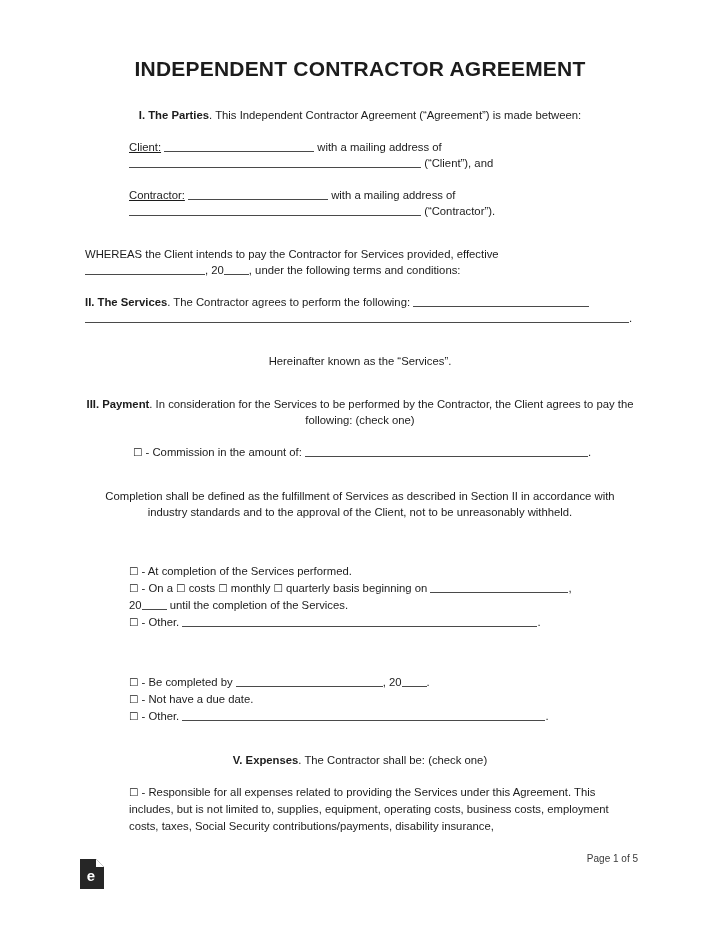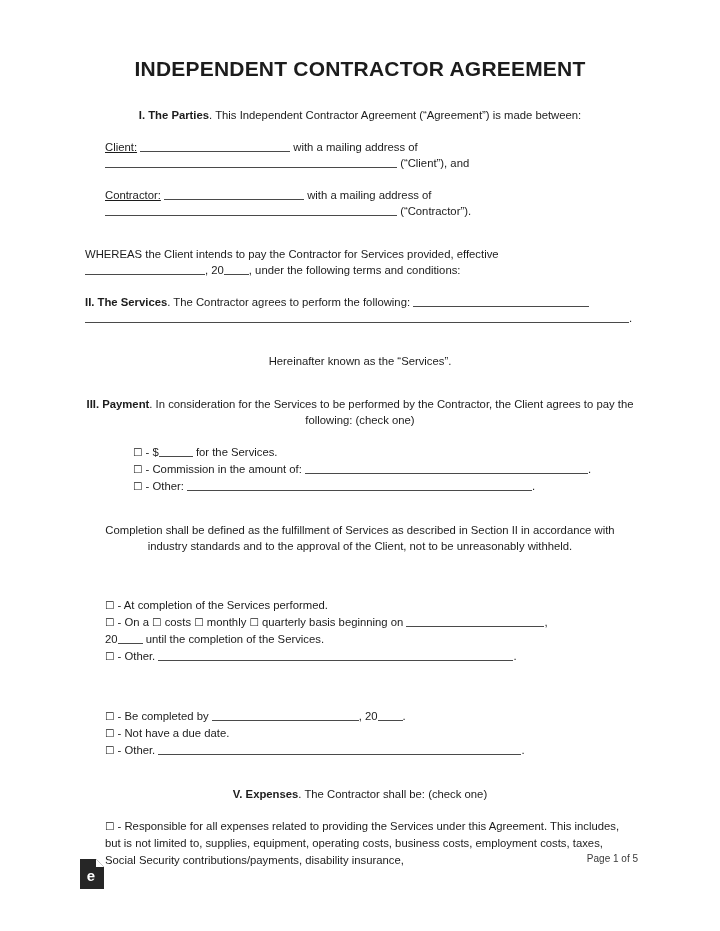--- a/index.html
+++ b/index.html
@@ -36,21 +36,21 @@
     font-size: 11.3px;
     line-height: 1.42;
     margin: 0;
     text-align: center;
   }
   .gap-lg { height: 27px; }
   .gap-md { height: 16px; }
   b, .bold { font-weight: bold; }
   .u { text-decoration: underline; }
 
-  .indent { margin-left: 20px; }
+  .indent { margin-left: 44px; }
   .indent2 { margin-left: 48px; }
 
   
   .blank {
     display: inline-block;
     border-bottom: 1px solid #4a4a4a;
     vertical-align: baseline;
     height: 0.95em;
     margin-bottom: -1px;
   }
@@ -145,23 +145,21 @@
 
     <p class="para">Hereinafter known as the “Services”.</p>
 
     <div class="gap-lg"></div>
 
     <p class="para"><span class="bold">III. Payment</span><span>. In consideration for the Services to be performed by the Contractor, the Client agrees to pay the following: (check one)</span></p>
 
     <div class="gap-md"></div>
 
     <div class="indent2">
-      <div class="check-item"><span class="cb">☐</span> <span>- $</span><span class="blank b-money"></span> <span>for the Services.</span></div>
       <div class="check-item"><span class="cb">☐</span> <span>- Commission in the amount of:</span> <span class="blank b-comm"></span><span>.</span></div>
-      <div class="check-item"><span class="cb">☐</span> <span>- Other:</span> <span class="blank b-other3"></span><span>.</span></div>
     </div>
 
     <div class="gap-lg"></div>
 
     <p class="para">Completion shall be defined as the fulfillment of Services as described in Section II in accordance with industry standards and to the approval of the Client, not to be unreasonably withheld.</p>
 
     <div class="gap-lg"></div>
 
 
     <div class="gap-md"></div>

